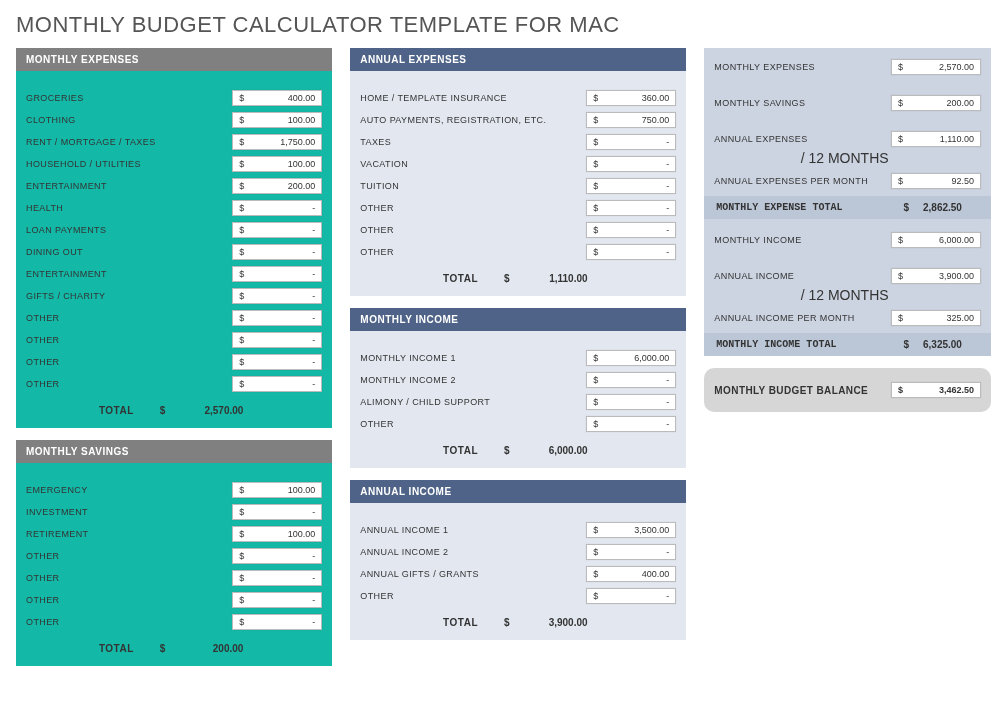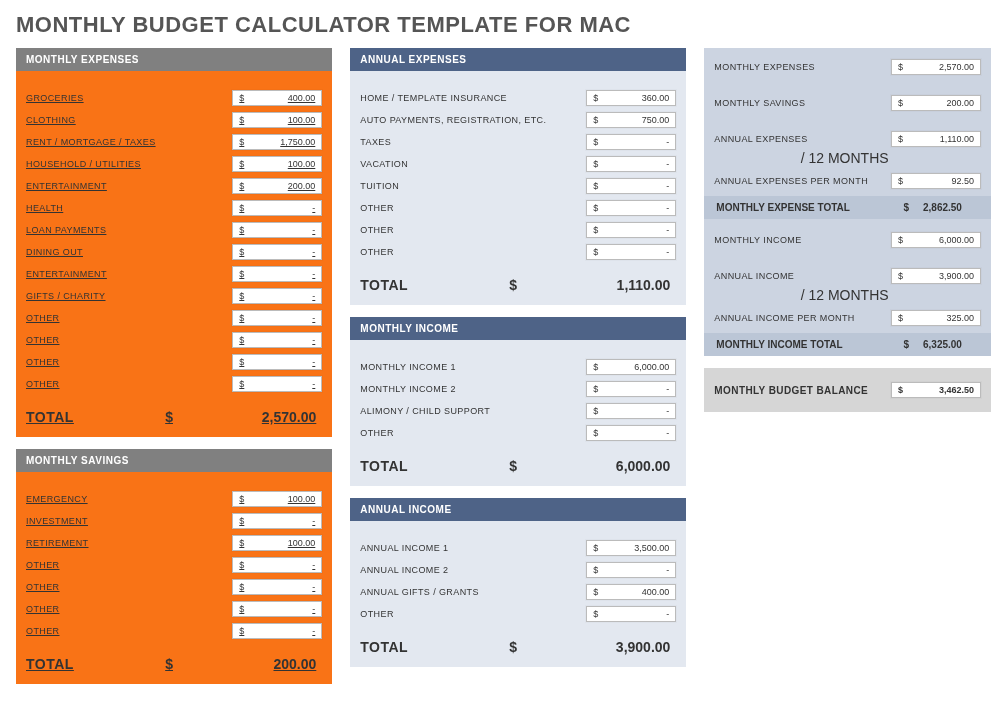--- a/index.html
+++ b/index.html
@@ -6,21 +6,21 @@
   body {
     font-family: Arial, Helvetica, sans-serif;
     background: #fff;
     padding: 12px 16px;
     width: 1007px;
     font-size: 10px;
     color: #333;
   }
   .page-title {
     font-size: 22px;
-    font-weight: 700;
+    font-weight: 400;
     letter-spacing: 0.5px;
     color: #555;
     margin-bottom: 10px;
   }
   .cols { display: flex; gap: 18px; }
   .col { display: flex; flex-direction: column; gap: 12px; }
   .col-left { width: 320px; }
   .col-mid { width: 340px; }
   .col-right { width: 290px; }
   .panel { }
@@ -30,24 +30,24 @@
     letter-spacing: 0.5px;
     font-size: 10px;
     padding: 6px 10px;
   }
   .head-gray { background: #808080; }
   .head-blue { background: #4e6387; }
   .head-dark { background: #2a3340; }
   .panel-body {
     padding: 10px 10px 6px 10px;
   }
-  .body-lightgray { background: #f97316; text-decoration: underline; }
+  .body-lightgray { background: #14b8a6; }
   .body-lightblue { background: #e3e8f0; }
   .body-summary { background: #ccd4e1; }
-  .body-balance { background: #d6d6d6; }
+  .body-balance { background: #d6d6d6; border-radius: 10px; }
   .row {
     display: flex;
     align-items: center;
     justify-content: space-between;
     margin-bottom: 4px;
     min-height: 18px;
   }
   .row-label {
     font-size: 9px;
     letter-spacing: 0.4px;
@@ -62,27 +62,26 @@
     border: 1px solid #bbb;
     padding: 2px 6px;
     font-size: 9px;
     color: #333;
     box-shadow: 0 0 0 1px rgba(0,0,0,0.02);
   }
   .valbox .cur { }
   .valbox .amt { text-align: right; }
   .totrow {
     display: flex;
-    justify-content: space-between;
+    justify-content: center;
     align-items: center;
     gap: 18px;
     padding: 8px 6px 6px 0;
     font-weight: 700;
-    font-size: 14px;
-    margin-top: 8px;
+    font-size: 10px;
   }
   .totrow .tot-label { letter-spacing: 0.5px; }
   .totrow .tot-cur { margin-left: 8px; }
   .totrow .tot-amt { min-width: 60px; text-align: right; }
   .sub-note {
     font-size: 14px;
     text-align: center;
     padding-right: 6px;
     color: #333;
     margin-top: -2px;
@@ -92,21 +91,21 @@
     display: flex;
     align-items: center;
     justify-content: flex-end;
     gap: 14px;
     background: #bbc6d6;
     font-weight: 700;
     font-size: 10px;
     padding: 6px 8px;
     margin: 6px -10px;
   }
-  .summary-strong .ss-label { margin-right: auto; padding-left: 4px; white-space: nowrap; }
+  .summary-strong .ss-label { margin-right: auto; padding-left: 4px; white-space: nowrap; font-family: Liberation Mono, monospace; }
   .spacer-sm { height: 6px; }
   .spacer-md { height: 14px; }
   .balance-box {
     display: flex;
     align-items: center;
     justify-content: space-between;
     padding: 14px 10px;
   }
   .balance-box .bal-label { font-weight:700; font-size:10px; letter-spacing:0.4px; }
 </style>

